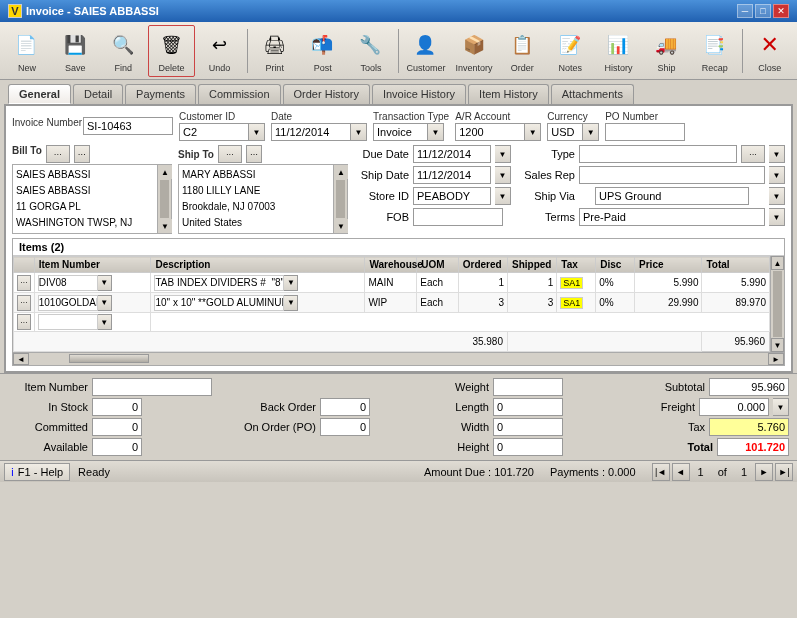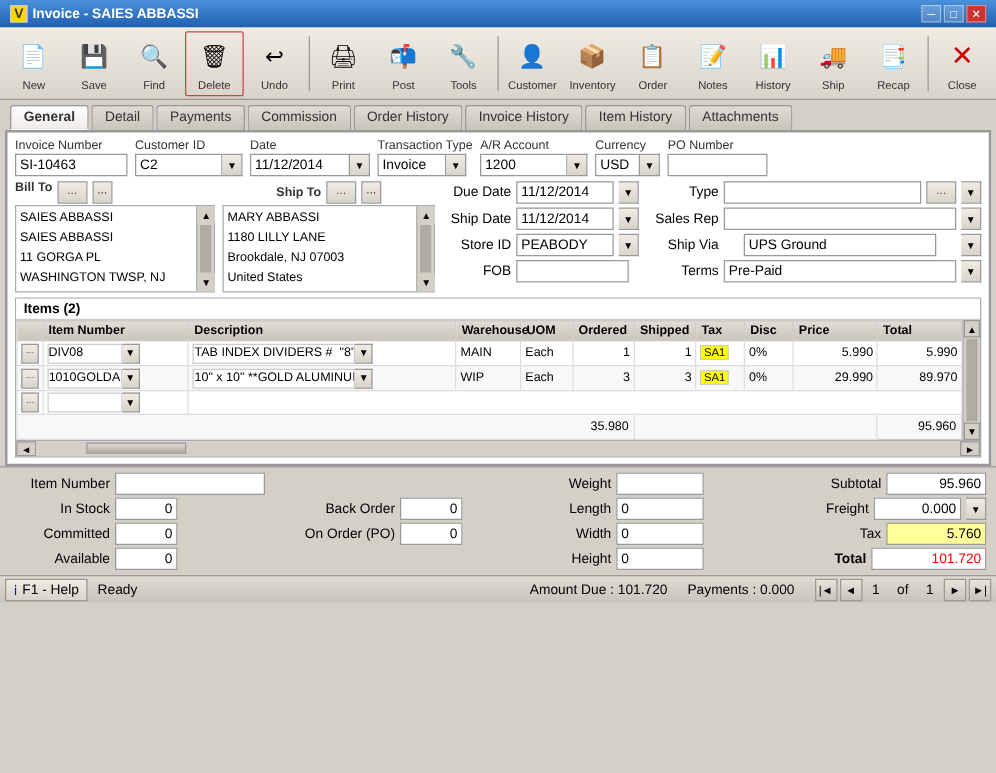--- a/index.html
+++ b/index.html
@@ -145,21 +145,21 @@
     <div class="tab">Order History</div>
     <div class="tab">Invoice History</div>
     <div class="tab">Item History</div>
     <div class="tab">Attachments</div>
   </div>
 </div>
 
 <div style="background: white; border: 2px solid #999; margin: 0 4px; padding: 5px 6px;">
 
   <div style="display:flex; gap:6px; align-items:center; margin-bottom:4px;">
-    <div style="display:flex; flex-direction:column; gap:1px;">
+    <div style="display:flex; flex-direction:row; gap:1px;">
       <span class="field-label">Invoice Number</span>
       <div style="display:flex;">
         <input type="text" class="form-input" style="width: 90px;" value="SI-10463">
       </div>
     </div>
     <div style="display:flex; flex-direction:column; gap:1px;">
       <span class="field-label">Customer ID</span>
       <div style="display:flex;">
         <input type="text" class="form-input" style="width: 70px;" value="C2">
         <button class="btn-arrow">▼</button>
@@ -216,21 +216,21 @@
         </div>
         <div style="width:14px; display:flex; flex-direction:column; background:#d4d0c8; border-left:1px solid #aaa;">
           <button class="scroll-arrow" style="height:14px; width:14px; font-size:8px; border:none; background:#d4d0c8; cursor:pointer;">▲</button>
           <div style="flex:1; background:#b0aca4; margin:1px 2px;"></div>
           <button class="scroll-arrow" style="height:14px; width:14px; font-size:8px; border:none; background:#d4d0c8; cursor:pointer;">▼</button>
         </div>
       </div>
     </div>
 
     <div style="display:flex; flex-direction:column; gap:1px; min-width:170px;">
-      <div style="display:flex; align-items:center; gap:4px;justify-content:center;">
+      <div style="display:flex; align-items:center; gap:4px;">
         <span class="field-label" style="font-weight:bold;">Ship To</span>
         <button class="btn-dots" style="width:24px;">···</button>
         <button class="btn-dots">⋯</button>
       </div>
       <div style="display:flex; border:1px solid #aaa; height:70px; background:white;">
         <div style="flex:1; padding:2px 3px; overflow:hidden;">
           <div style="font-size:10px; line-height:16px;">MARY ABBASSI</div>
           <div style="font-size:10px; line-height:16px;">1180 LILLY LANE</div>
           <div style="font-size:10px; line-height:16px;">Brookdale, NJ 07003</div>
           <div style="font-size:10px; line-height:16px;">United States</div>
@@ -472,21 +472,21 @@
       <span style="width:60px; text-align:right; font-size:11px;">Freight</span>
       <input type="text" class="form-input" style="width: 70px; text-align: right;" value="0.000">
       <button class="btn-arrow" style="height:18px; width:16px;">▼</button>
     </div>
     <div style="display:flex; align-items:center; gap:4px;">
       <span style="width:60px; text-align:right; font-size:11px;">Tax</span>
       <input type="text" class="form-input" style="width: 80px; text-align: right; background: rgb(255, 255, 153);" value="5.760">
     </div>
     <div style="display:flex; align-items:center; gap:4px;">
       <span style="width:60px; text-align:right; font-size:11px; font-weight:bold;">Total</span>
-      <input type="text" class="form-input" style="width: 92px; text-align: right; color: red; font-weight: normal;" value="101.720">
+      <input type="text" class="form-input" style="width: 72px; text-align: right; color: red; font-weight: bold;" value="101.720">
     </div>
   </div>
 </div>
 
 <div class="status-bar">
   <div class="status-help">
     <span style="color:blue; font-size:11px;">ℹ</span>
     <span>F1 - Help</span>
   </div>
   <span>Ready</span>

